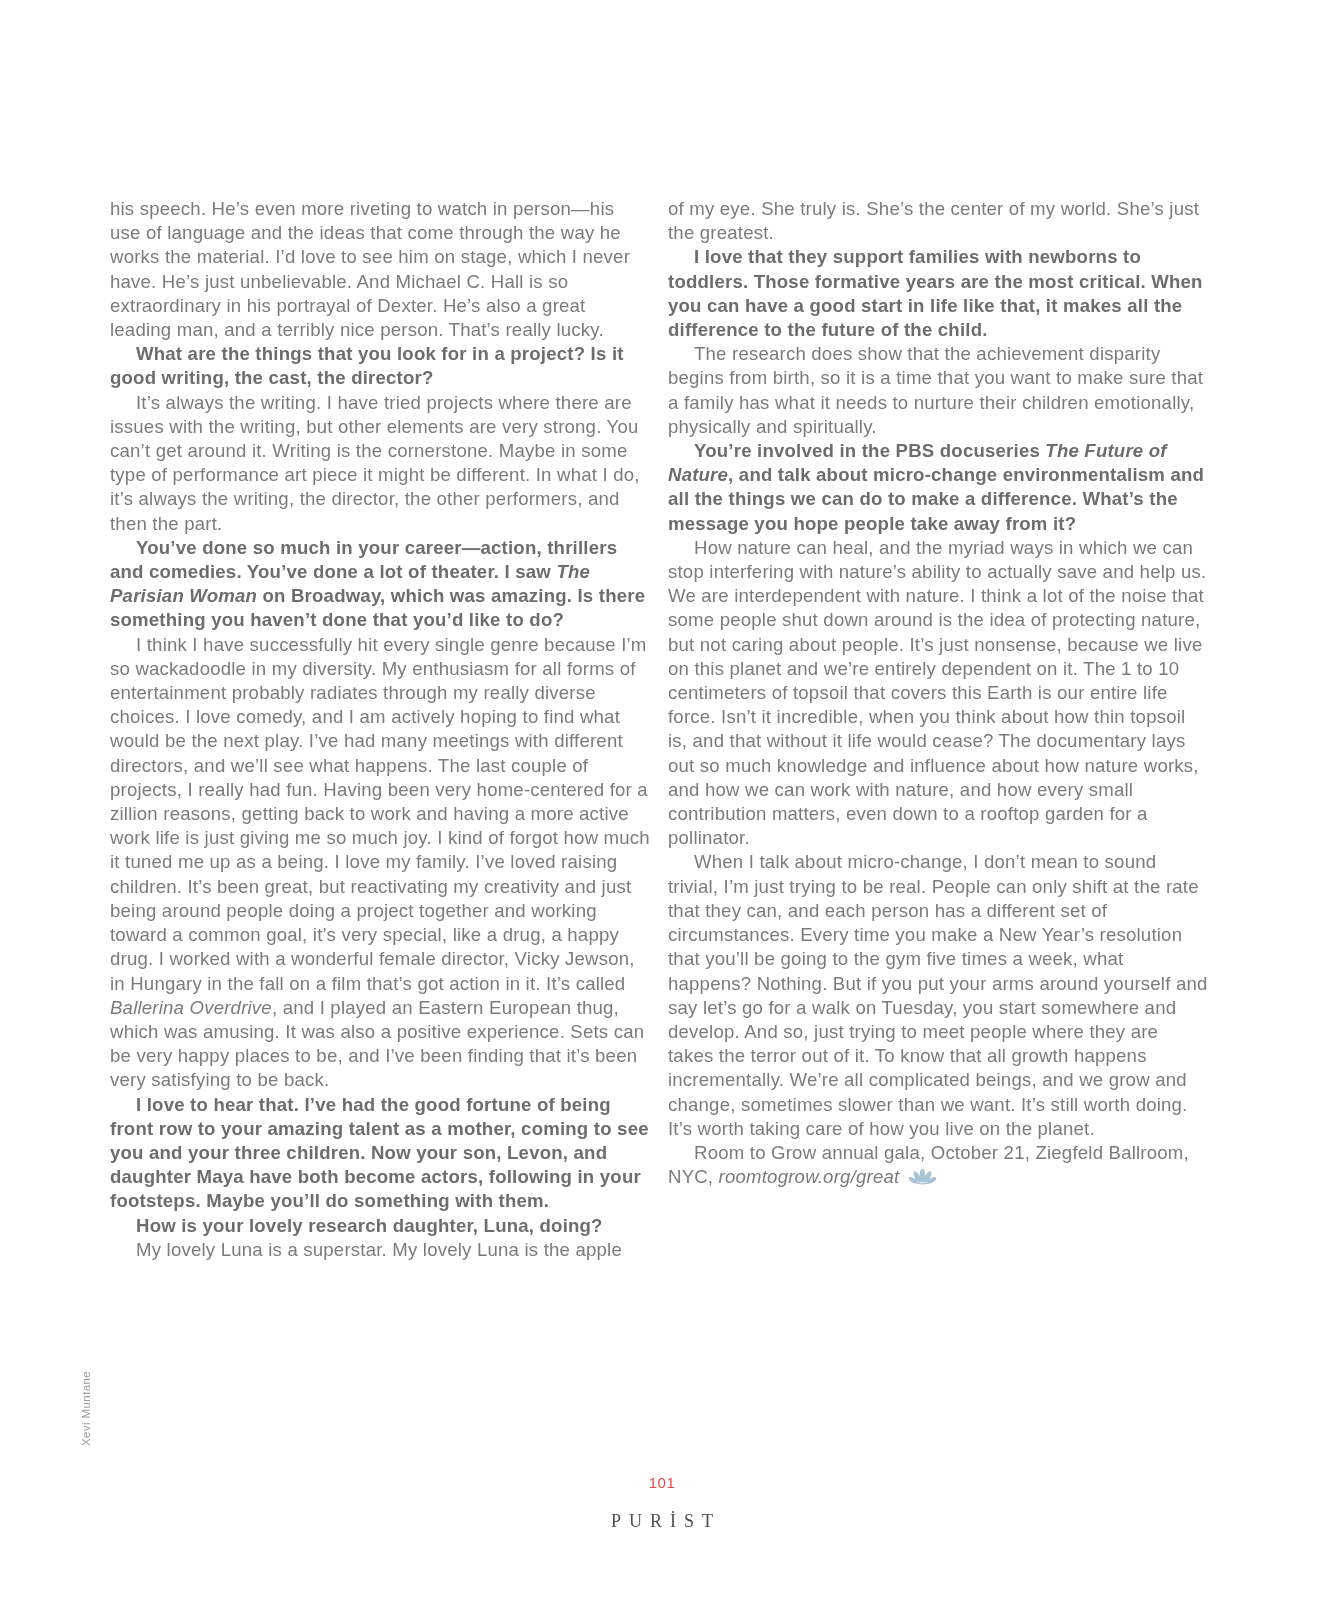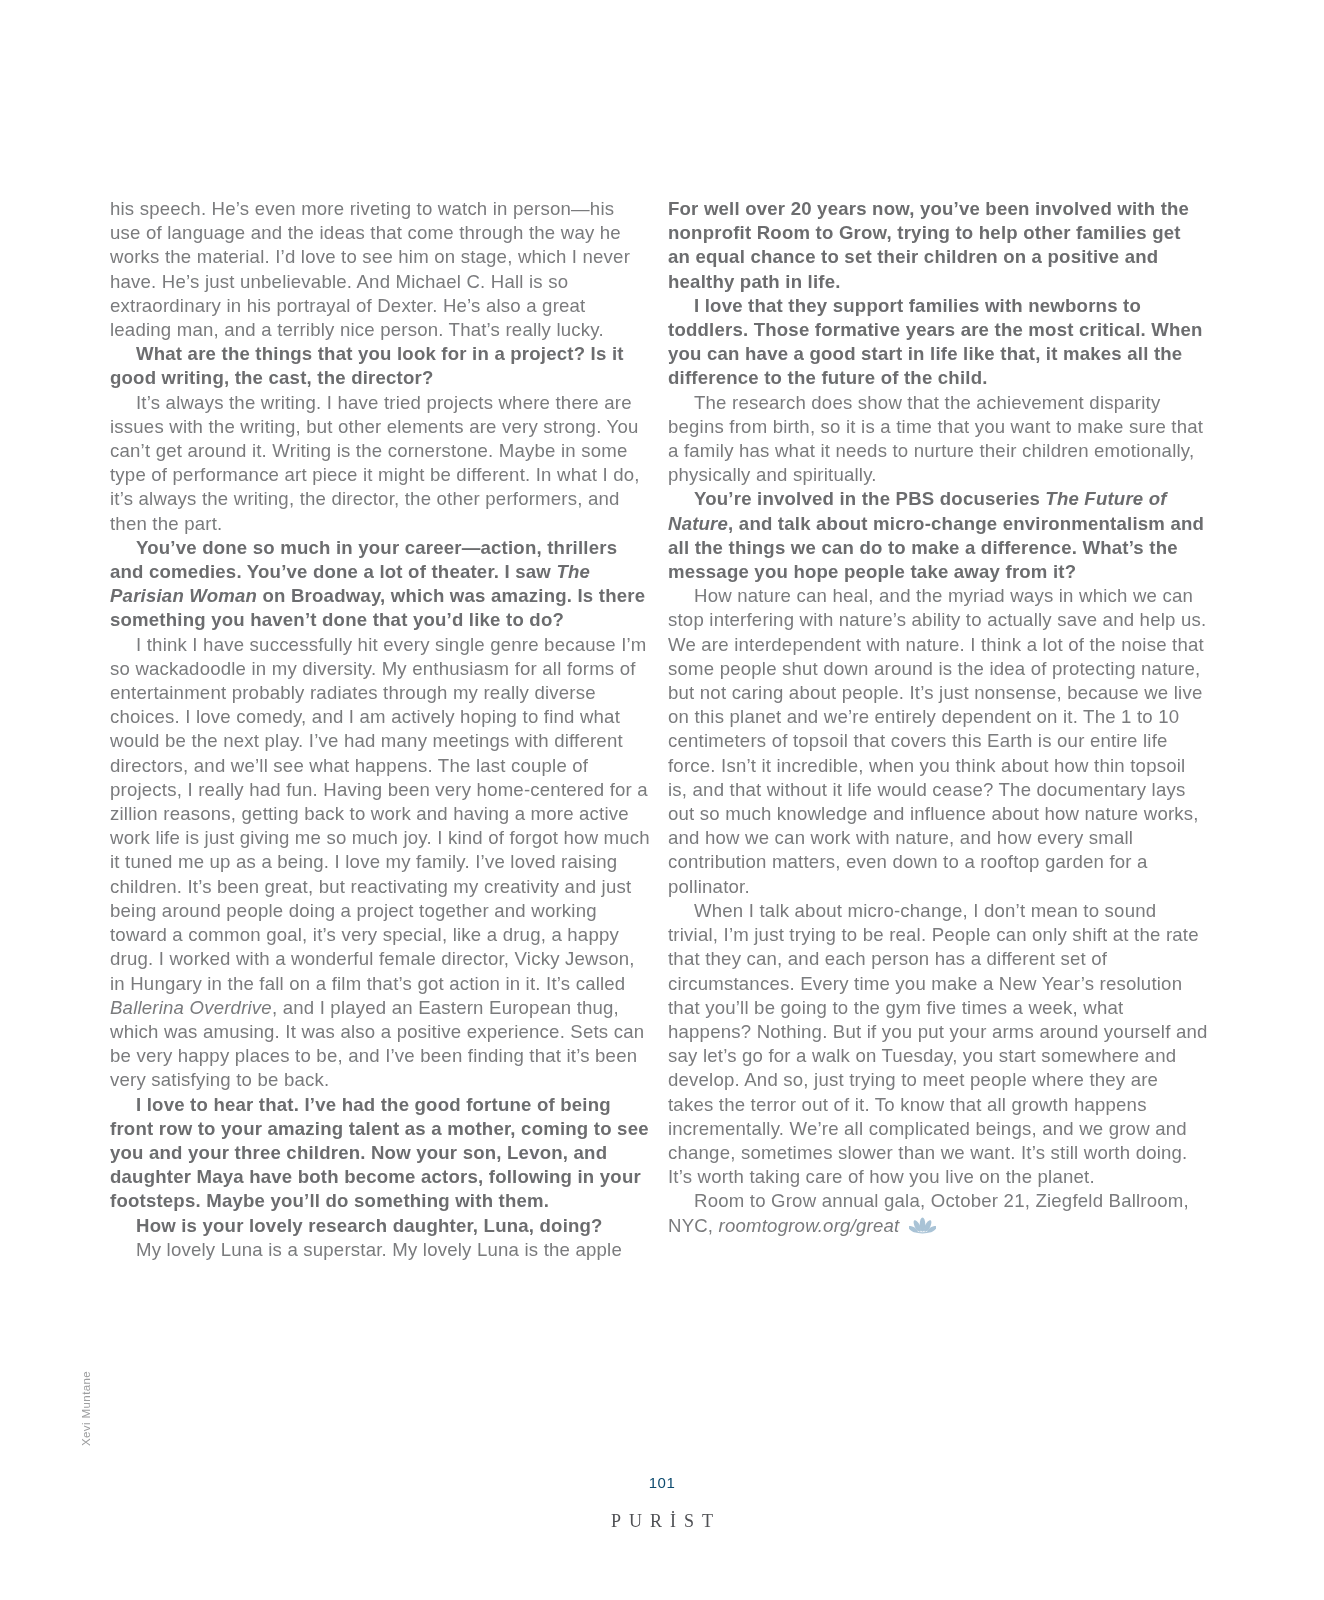--- a/index.html
+++ b/index.html
@@ -48,21 +48,21 @@
   }
   .footer{
     position:absolute;
     left:0;right:0;
     top:1474px;
     text-align:center;
   }
   .pagenum{
     font-size:15px;
     letter-spacing:0.5px;
-    color:#0c4a6e;
+    color:#ef4444;
   }
   .logo{
     margin-top:20px;
     font-family:"Liberation Serif","DejaVu Serif",serif;
     font-size:18px;
     font-weight:400;
     letter-spacing:8px;
     padding-left:8px;
     color:#4f5054;
   }
@@ -76,21 +76,21 @@
       <p class="para answer"><span>his speech. He’s even more riveting to watch in person—his use of language and the ideas that come through the way he works the material. I’d love to see him on stage, which I never have. He’s just unbelievable. And Michael C. Hall is so extraordinary in his portrayal of Dexter. He’s also a great leading man, and a terribly nice person. That’s really lucky.</span></p>
       <p class="para question"><span>What are the things that you look for in a project? Is it good writing, the cast, the director?</span></p>
       <p class="para answer"><span>It’s always the writing. I have tried projects where there are issues with the writing, but other elements are very strong. You can’t get around it. Writing is the cornerstone. Maybe in some type of performance art piece it might be different. In what I do, it’s always the writing, the director, the other performers, and then the part.</span></p>
       <p class="para question"><span>You’ve done so much in your career—action, thrillers and comedies. You’ve done a lot of theater. I saw </span><span class="seg-i">The Parisian Woman</span><span> on Broadway, which was amazing. Is there something you haven’t done that you’d like to do?</span></p>
       <p class="para answer"><span>I think I have successfully hit every single genre because I’m so wackadoodle in my diversity. My enthusiasm for all forms of entertainment probably radiates through my really diverse choices. I love comedy, and I am actively hoping to find what would be the next play. I’ve had many meetings with different directors, and we’ll see what happens. The last couple of projects, I really had fun. Having been very home-centered for a zillion reasons, getting back to work and having a more active work life is just giving me so much joy. I kind of forgot how much it tuned me up as a being. I love my family. I’ve loved raising children. It’s been great, but reactivating my creativity and just being around people doing a project together and working toward a common goal, it’s very special, like a drug, a happy drug. I worked with a wonderful female director, Vicky Jewson, in Hungary in the fall on a film that’s got action in it. It’s called </span><span class="seg-i">Ballerina Overdrive</span><span>, and I played an Eastern European thug, which was amusing. It was also a positive experience. Sets can be very happy places to be, and I’ve been finding that it’s been very satisfying to be back.</span></p>
       <p class="para question"><span>I love to hear that. I’ve had the good fortune of being front row to your amazing talent as a mother, coming to see you and your three children. Now your son, Levon, and daughter Maya have both become actors, following in your footsteps. Maybe you’ll do something with them.</span></p>
       <p class="para question"><span>How is your lovely research daughter, Luna, doing?</span></p>
       <p class="para answer"><span>My lovely Luna is a superstar. My lovely Luna is the apple</span></p>
     </div>
   <div class="col col-right">
-      <p class="para question"><span>For well over 20 years now, you’ve been involved with the nonprofit Room to Grow, trying to help other families get an equal chance to set their children on a positive and healthy path in life.</span></p>
+      <p class="para answer"><span>of my eye. She truly is. She’s the center of my world. She’s just the greatest.</span></p>
       <p class="para question"><span>I love that they support families with newborns to toddlers. Those formative years are the most critical. When you can have a good start in life like that, it makes all the difference to the future of the child.</span></p>
       <p class="para answer"><span>The research does show that the achievement disparity begins from birth, so it is a time that you want to make sure that a family has what it needs to nurture their children emotionally, physically and spiritually.</span></p>
       <p class="para question"><span>You’re involved in the PBS docuseries </span><span class="seg-i">The Future of Nature</span><span>, and talk about micro-change environmentalism and all the things we can do to make a difference. What’s the message you hope people take away from it?</span></p>
       <p class="para answer"><span>How nature can heal, and the myriad ways in which we can stop interfering with nature’s ability to actually save and help us. We are interdependent with nature. I think a lot of the noise that some people shut down around is the idea of protecting nature, but not caring about people. It’s just nonsense, because we live on this planet and we’re entirely dependent on it. The 1 to 10 centimeters of topsoil that covers this Earth is our entire life force. Isn’t it incredible, when you think about how thin topsoil is, and that without it life would cease? The documentary lays out so much knowledge and influence about how nature works, and how we can work with nature, and how every small contribution matters, even down to a rooftop garden for a pollinator.</span></p>
       <p class="para answer"><span>When I talk about micro-change, I don’t mean to sound trivial, I’m just trying to be real. People can only shift at the rate that they can, and each person has a different set of circumstances. Every time you make a New Year’s resolution that you’ll be going to the gym five times a week, what happens? Nothing. But if you put your arms around yourself and say let’s go for a walk on Tuesday, you start somewhere and develop. And so, just trying to meet people where they are takes the terror out of it. To know that all growth happens incrementally. We’re all complicated beings, and we grow and change, sometimes slower than we want. It’s still worth doing. It’s worth taking care of how you live on the planet.</span></p>
       <p class="para answer"><span>Room to Grow annual gala, October 21, Ziegfeld Ballroom, NYC, </span><span class="seg-i">roomtogrow.org/great</span>
     <svg class="lotus" viewBox="0 0 28 18" aria-hidden="true">
       <g fill="#a9c3d6">
         <ellipse cx="14" cy="7.6" rx="2.9" ry="7.4"></ellipse>
         <ellipse cx="8.6" cy="9" rx="2.7" ry="6.6" transform="rotate(-27 8.6 9)"></ellipse>

